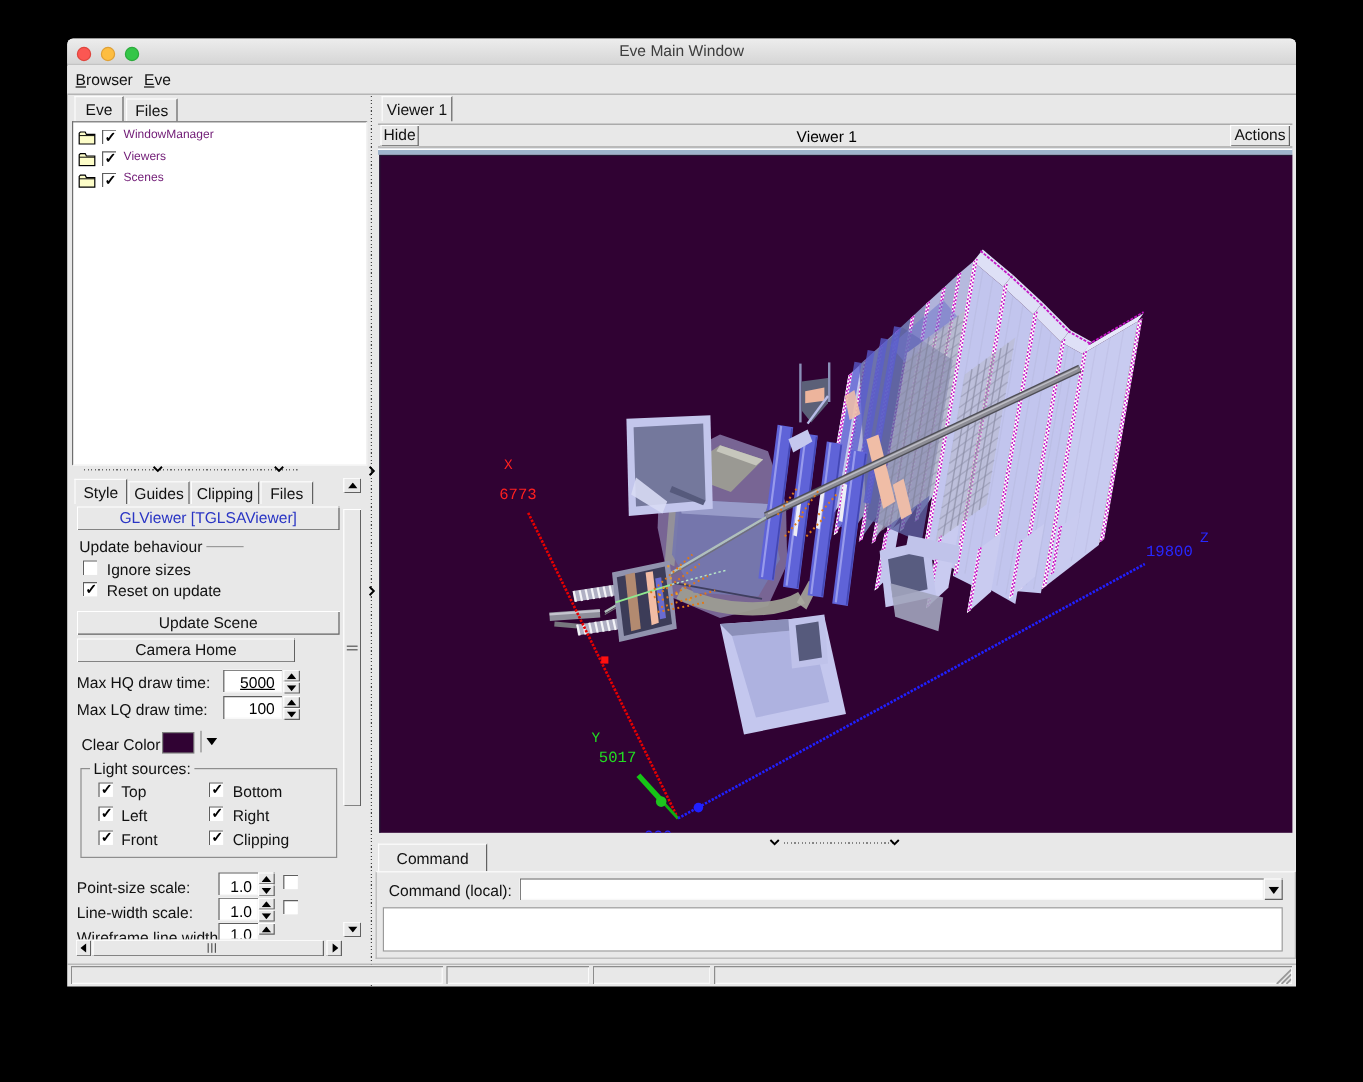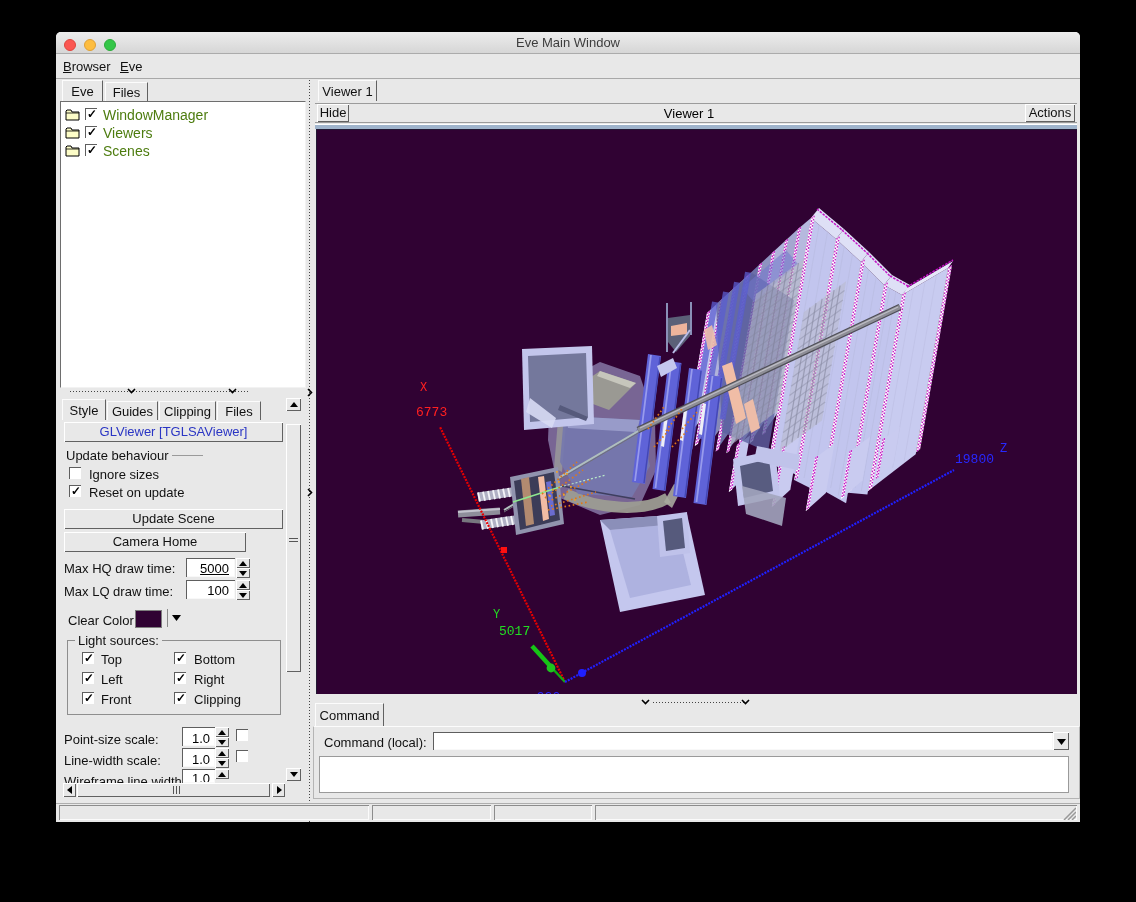--- a/index.html
+++ b/index.html
@@ -21,21 +21,21 @@
 
 .raised { background:#e8e8e8; box-shadow: inset 1px 1px 0 #ffffff, inset -1px -1px 0 #616161; }
 .btn { position:absolute; background:#e8e8e8; box-shadow: inset 1px 1px 0 #ffffff, inset -1px -1px 0 #616161;
   font-size:13px; color:#111; text-align:center; }
 
 .tab { position:absolute; background:#e8e8e8; border-left:1px solid #fcfcfc; border-top:1px solid #fcfcfc;
   border-right:1px solid #616161; font-size:13px; color:#111; text-align:center; }
 
 #tree { position:absolute; left:4px; top:22px; width:246px; height:287px; background:#fff;
   border:1px solid #6e6e6e; border-right-color:#f2f2f2; border-bottom-color:#f2f2f2; }
-.titem { position:absolute; left:6px; height:17px; font-size:14px; color:#4d7c0f; white-space:nowrap; }
+.titem { position:absolute; left:6px; height:17px; font-size:10px; color:#701a75; white-space:nowrap; }
 .cb { position:absolute; width:12px; height:12px; background:#fff;
   box-shadow: inset 1px 1px 0 #5e5e5e, inset -1px -1px 0 #fff; }
 .chk { position:absolute; font-size:12px; font-weight:bold; color:#000; }
 label.lab { position:absolute; font-size:13px; color:#111; white-space:nowrap; }
 .entry { position:absolute; background:#fff; box-shadow: inset 1px 1px 0 #5e5e5e, inset -1px -1px 0 #f8f8f8; }
 .spn { position:absolute; width:14px; height:10px; background:#e8e8e8;
   box-shadow: inset 1px 1px 0 #ffffff, inset -1px -1px 0 #616161; }
 .spn svg { position:absolute; left:3px; top:2.5px; }
 .num { position:absolute; font-size:13px; color:#000; text-align:right; }
 
@@ -531,21 +531,21 @@
     </div>
 
     <div class="hdots" style="left:340px; top:623px; width:92px;"></div>
     <svg class="chev" style="left:328px; top:620px;" width="9" height="6">
         <path d="M1 1 L4.5 4.5 L8 1" stroke="#000" stroke-width="1.6" fill="none"></path>
       </svg>
     <svg class="chev" style="left:428px; top:620px;" width="9" height="6">
         <path d="M1 1 L4.5 4.5 L8 1" stroke="#000" stroke-width="1.6" fill="none"></path>
       </svg>
 
-    <div class="tab" style="left:2px; top:624px; width:69px; height:23px; line-height:23px;">Command</div>
+    <div class="tab" style="left:2px; top:624px; width:91px; height:23px; line-height:23px;">Command</div>
     <div class="abs" style="left:0px; top:647px; width:767px; height:73px; border:1px solid #b5b5b5; border-top-color:#fcfcfc;">
       <label class="lab" style="left:10px; top:8px;">Command (local):</label>
       <div class="entry" style="left:119px; top:5px; width:620px; height:18px; background:#fff;"></div>
       <div class="abs raised" style="left:739px; top:5px; width:16px; height:18px;">
           <svg style="position:absolute;left:3.5px;top:6.5px;" width="9" height="6">
             <path d="M0 0 L9 0 L4.5 6 Z" fill="#000"></path>
           </svg>
         </div>
       <div class="abs" style="left:5px; top:29px; width:750px; height:37px; background:#fff; border:1px solid #9a9a9a;"></div>
     </div>

